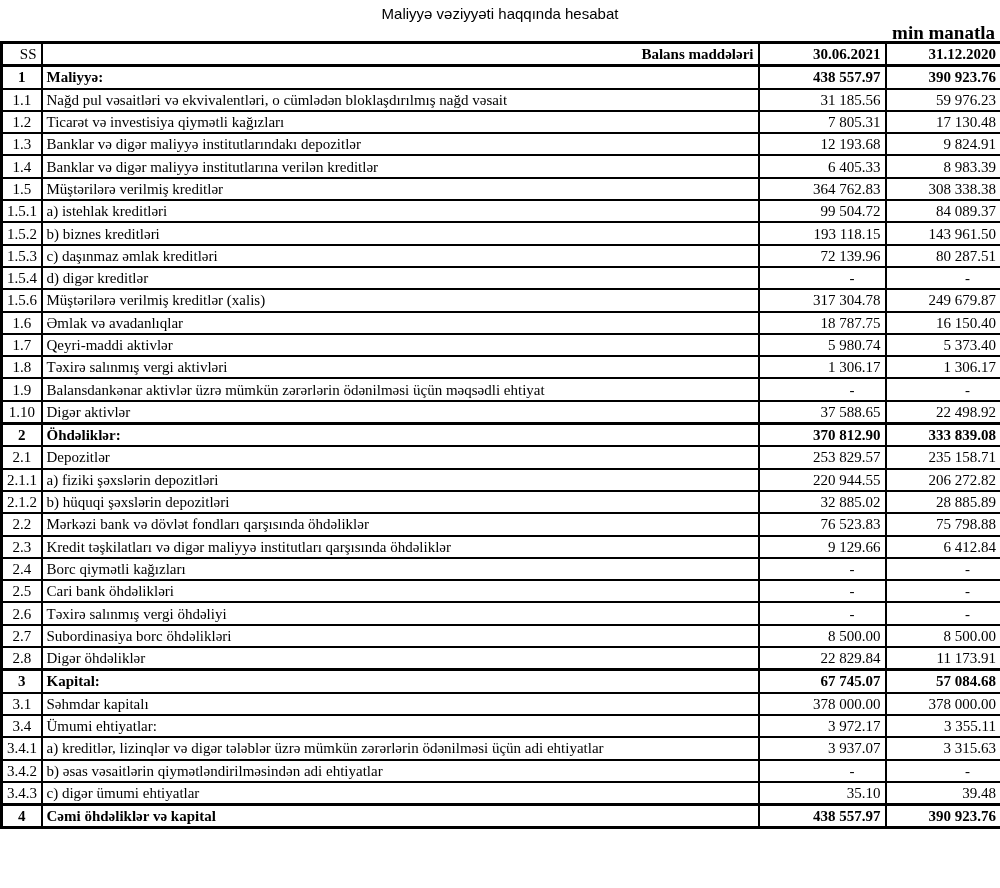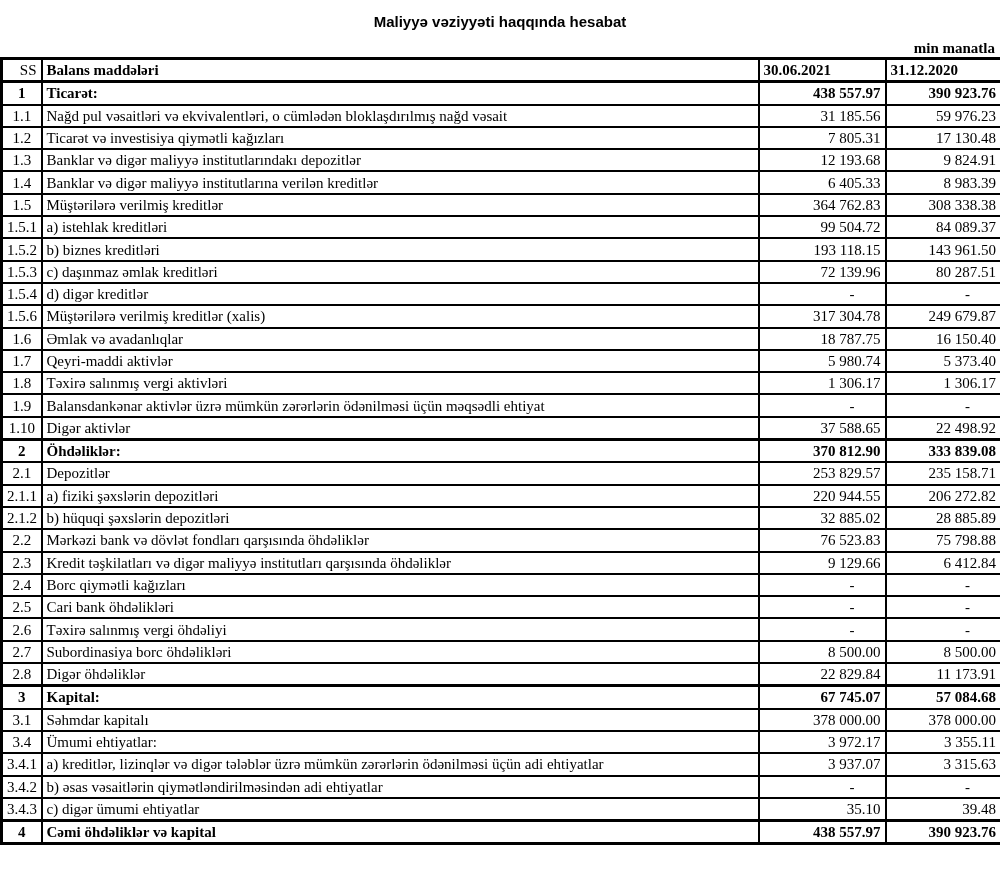--- a/index.html
+++ b/index.html
@@ -11,32 +11,32 @@
     font-family: "Liberation Serif", serif;
   }
   .page {
     width: 1000px;
     height: 888px;
     box-sizing: border-box;
     overflow: hidden;
   }
   .page-title {
     font-family: "Liberation Sans", sans-serif;
-    font-weight: bold;
+    font-weight: normal;
     font-size: 15px;
     text-align: center;
-    margin: 8px;
+    margin: 0;
     padding-top: 5px;
     height: 17px;
     line-height: 17px;
   }
   .unit-note {
     font-family: "Liberation Serif", serif;
     font-weight: bold;
-    font-size: 15px;
+    font-size: 19px;
     text-align: right;
     padding-right: 5px;
     height: 19px;
     line-height: 21px;
     box-sizing: border-box;
   }
   table.balance {
     width: 1000px;
     border-collapse: collapse;
     table-layout: fixed;
@@ -51,21 +51,21 @@
     line-height: 1.2;
     overflow: hidden;
     white-space: nowrap;
     box-sizing: content-box;
   }
   col.c-ss    { width: 40px; }
   col.c-label { width: 717px; }
   col.c-v1    { width: 127px; }
   col.c-v2    { width: 116px; }
 
-  thead th { font-weight: bold; text-align: left; }
+  thead th { font-weight: bold; text-align: right; }
   thead th.ss-h { font-weight: normal; text-align: right; padding-left: 3px; }
 
   td.ss    { text-align: center; padding: 0 1px; }
   td.label { text-align: left; padding-left: 5px; }
   td.val   { text-align: right; padding-right: 8px; }
   td.val.dash { padding-right: 30px; }
 
   tr.bold td { font-weight: bold; }
   tr.bold td { border-top-width: 3px; }
 </style>
@@ -87,21 +87,21 @@
       <tr>
         <th class="ss-h">SS</th>
         <th>Balans maddələri</th>
         <th>30.06.2021</th>
         <th>31.12.2020</th>
       </tr>
     </thead>
     <tbody id="table-body">
         <tr class="bold">
           <td class="ss">1</td>
-          <td class="label">Ticarət:</td>
+          <td class="label">Maliyyə:</td>
           <td class="val">438 557.97</td>
           <td class="val">390 923.76</td>
         </tr>
         <tr>
           <td class="ss">1.1</td>
           <td class="label">Nağd pul vəsaitləri və  ekvivalentləri, o cümlədən bloklaşdırılmış nağd vəsait</td>
           <td class="val">31 185.56</td>
           <td class="val">59 976.23</td>
         </tr>
         <tr>

